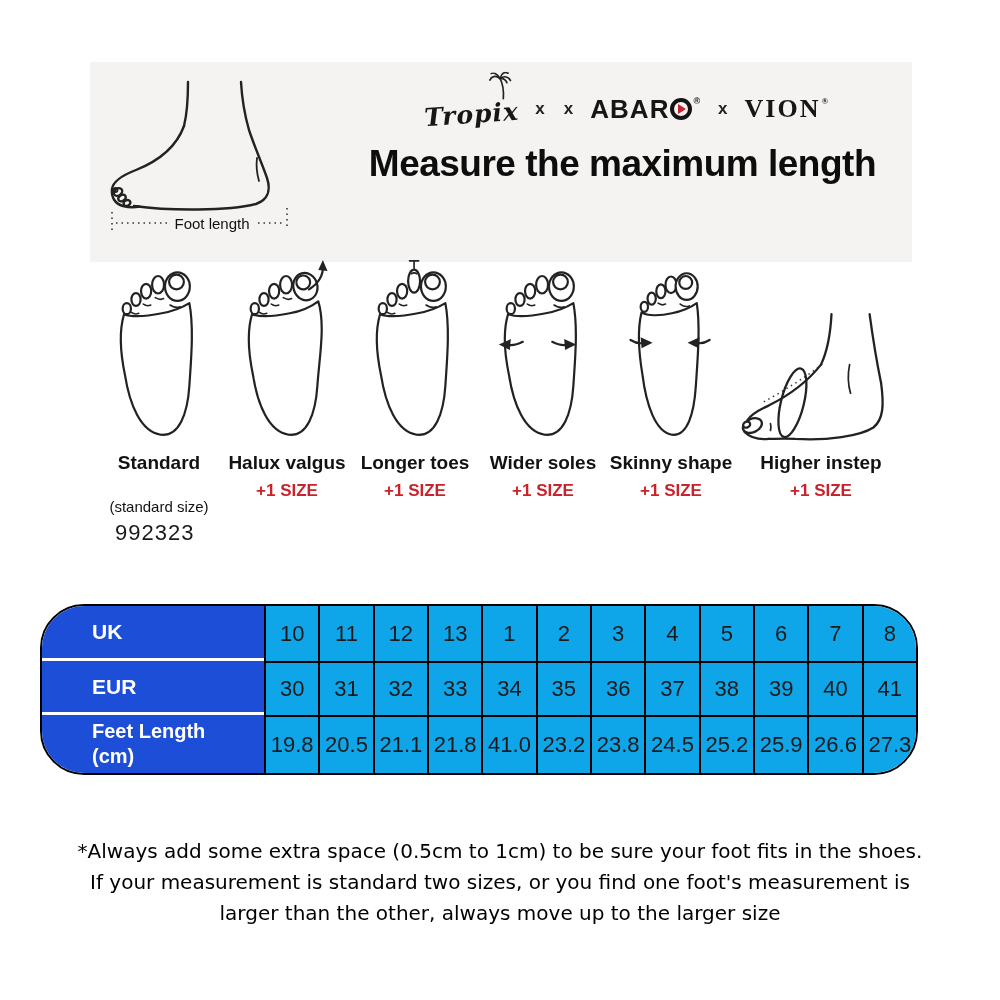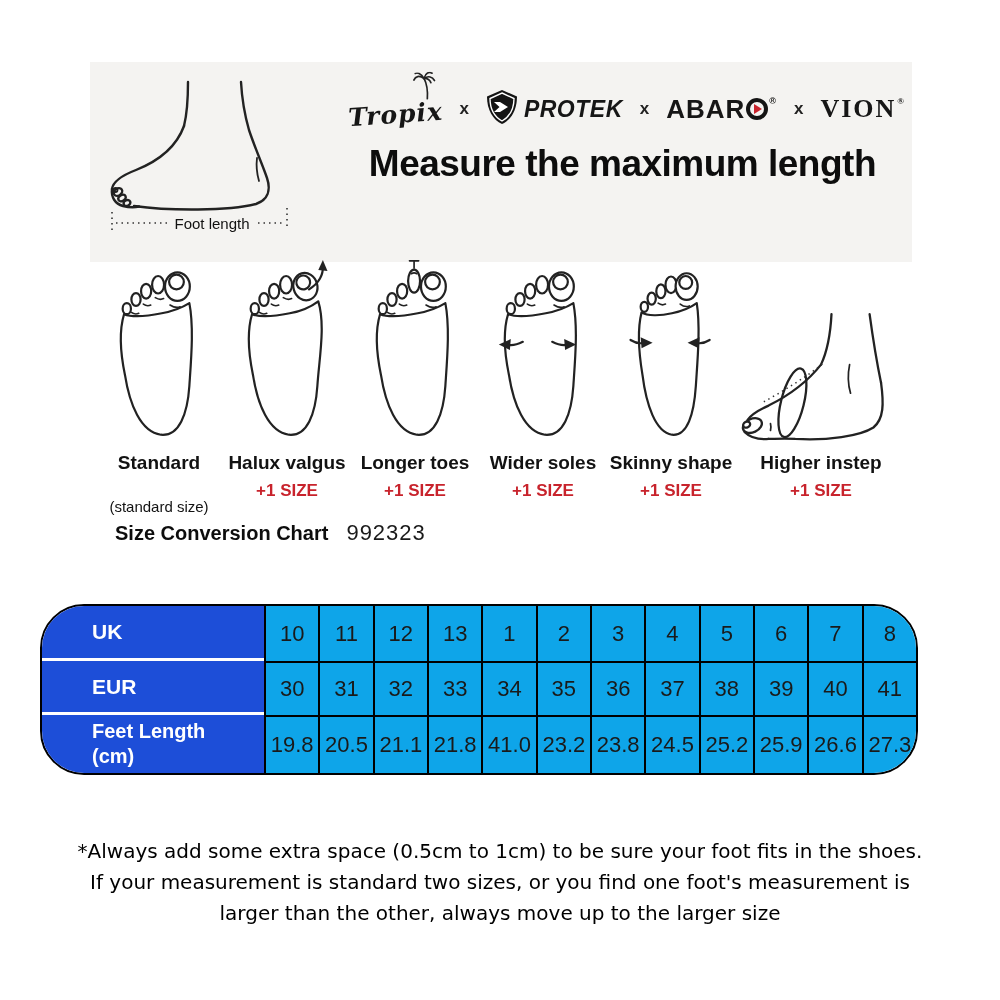--- a/index.html
+++ b/index.html
@@ -94,30 +94,20 @@
                 <path d="M11,7 C8,1 4,0 2,1"></path>
                 <path d="M11,7 C13,1 17,0 20,2"></path>
                 <path d="M11,7 C16,4 20,6 22,10"></path>
                 <path d="M11,7 C14,7 17,9 18,12"></path>
               </g>
             </svg>
           </span>
           <span>Tropix</span>
         </span>
         <span class="brand-sep">x</span>
-        <span class="brand protek">
-          <span>
-            <svg width="32" height="36" viewBox="0 0 32 36">
-              <path d="M16,1 L31,7.5 C31,21 25,31 16,35 C7,31 1,21 1,7.5 Z" fill="#141414"></path>
-              <path d="M16,4 L28,9.5 C28,20 23,28 16,32 C9,28 4,20 4,9.5 Z" fill="none" stroke="#fff" stroke-width="1.4"></path>
-              <polygon points="8,13 14,13 22,18 14,23 8,23 13.5,18" fill="#fff"></polygon>
-            </svg>
-          </span>
-          <span class="protek-text">PROTEK</span>
-        </span>
         <span class="brand-sep">x</span>
         <span class="brand abaro">
           <span>ABAR</span>
           <span class="abaro-o">
               <span class="abaro-play"></span>
             </span>
           <span class="reg">®</span>
         </span>
         <span class="brand-sep">x</span>
         <span class="brand vion">
@@ -256,21 +246,20 @@
           <path class="dot" d="M25,96 C45,85 68,71 87,56"></path>
           <ellipse class="ln" cx="55" cy="97" rx="12" ry="37" transform="rotate(14 55 97)"></ellipse>
         </svg>
       </div>
       <div class="foot-label">Higher instep</div>
       <div class="foot-note">+1 SIZE</div>
     </div>
   </div>
 
   <div class="chart-title-row">
-    <span class="chart-title">Size Conversion Chart</span>
     <span class="chart-code">992323</span>
   </div>
 
   <div class="size-table">
     <div class="th sep">UK</div>
     <div class="td">10</div>
     <div class="td">11</div>
     <div class="td">12</div>
     <div class="td">13</div>
     <div class="td">1</div>

